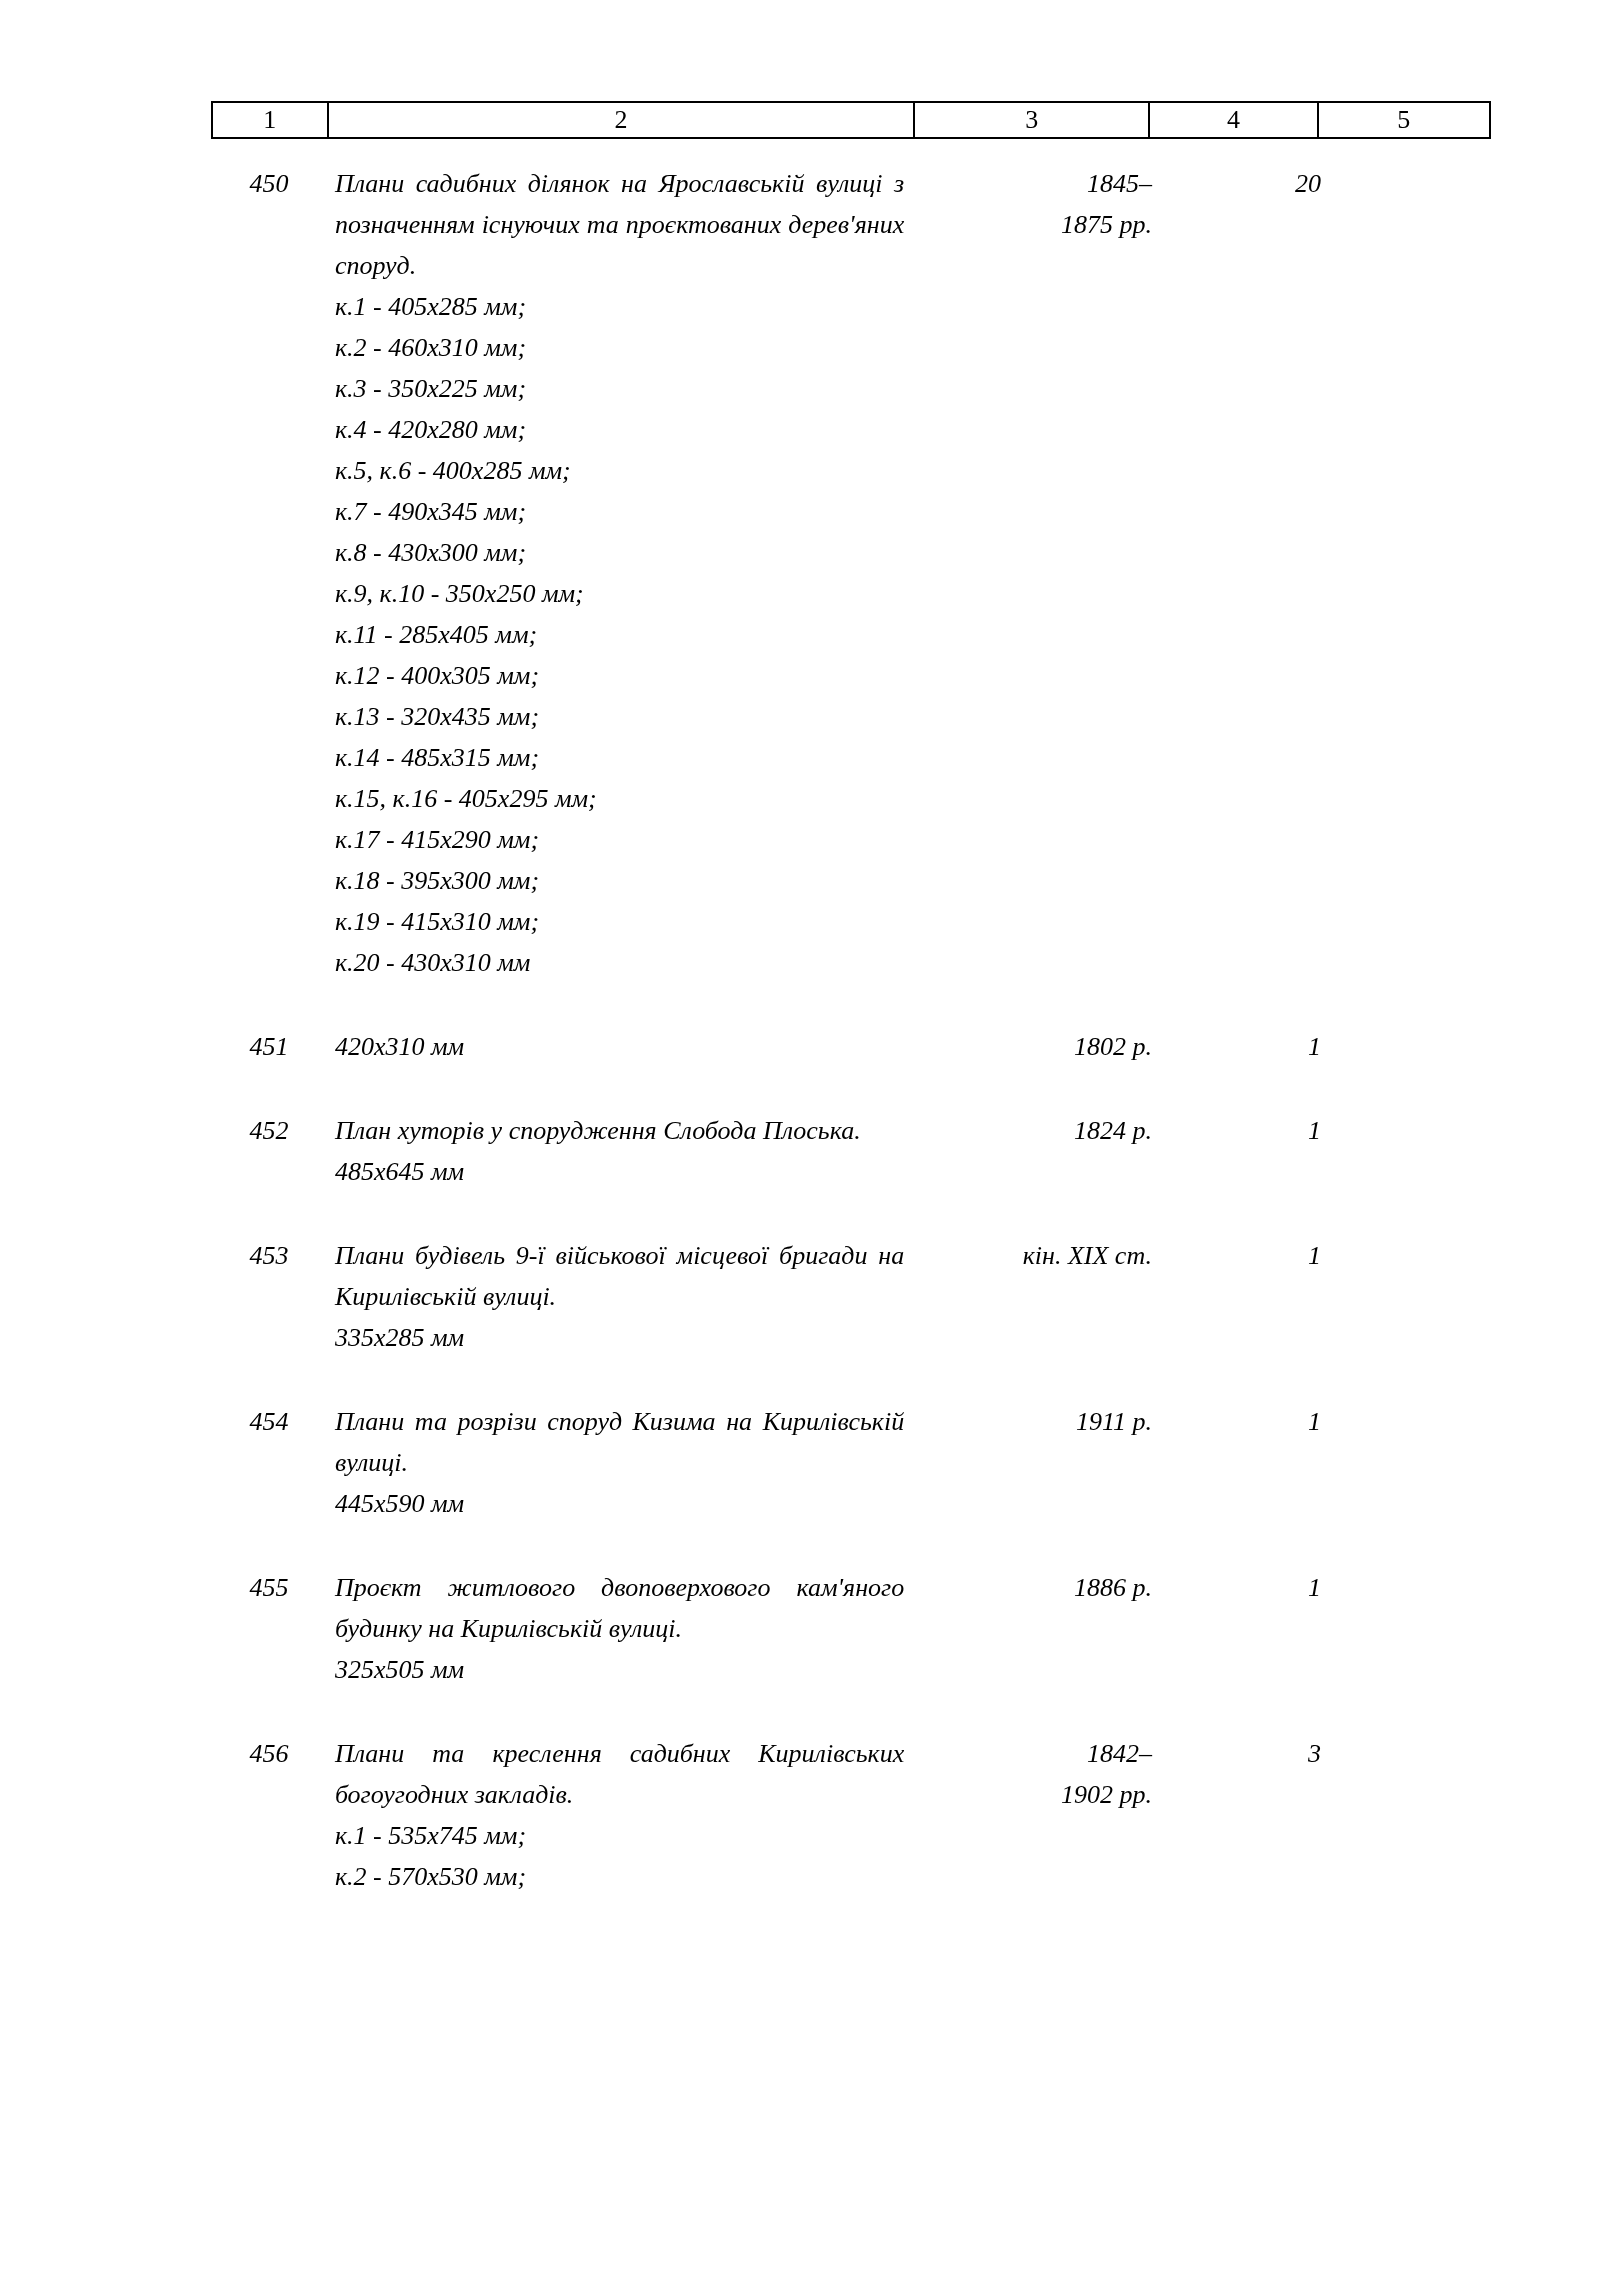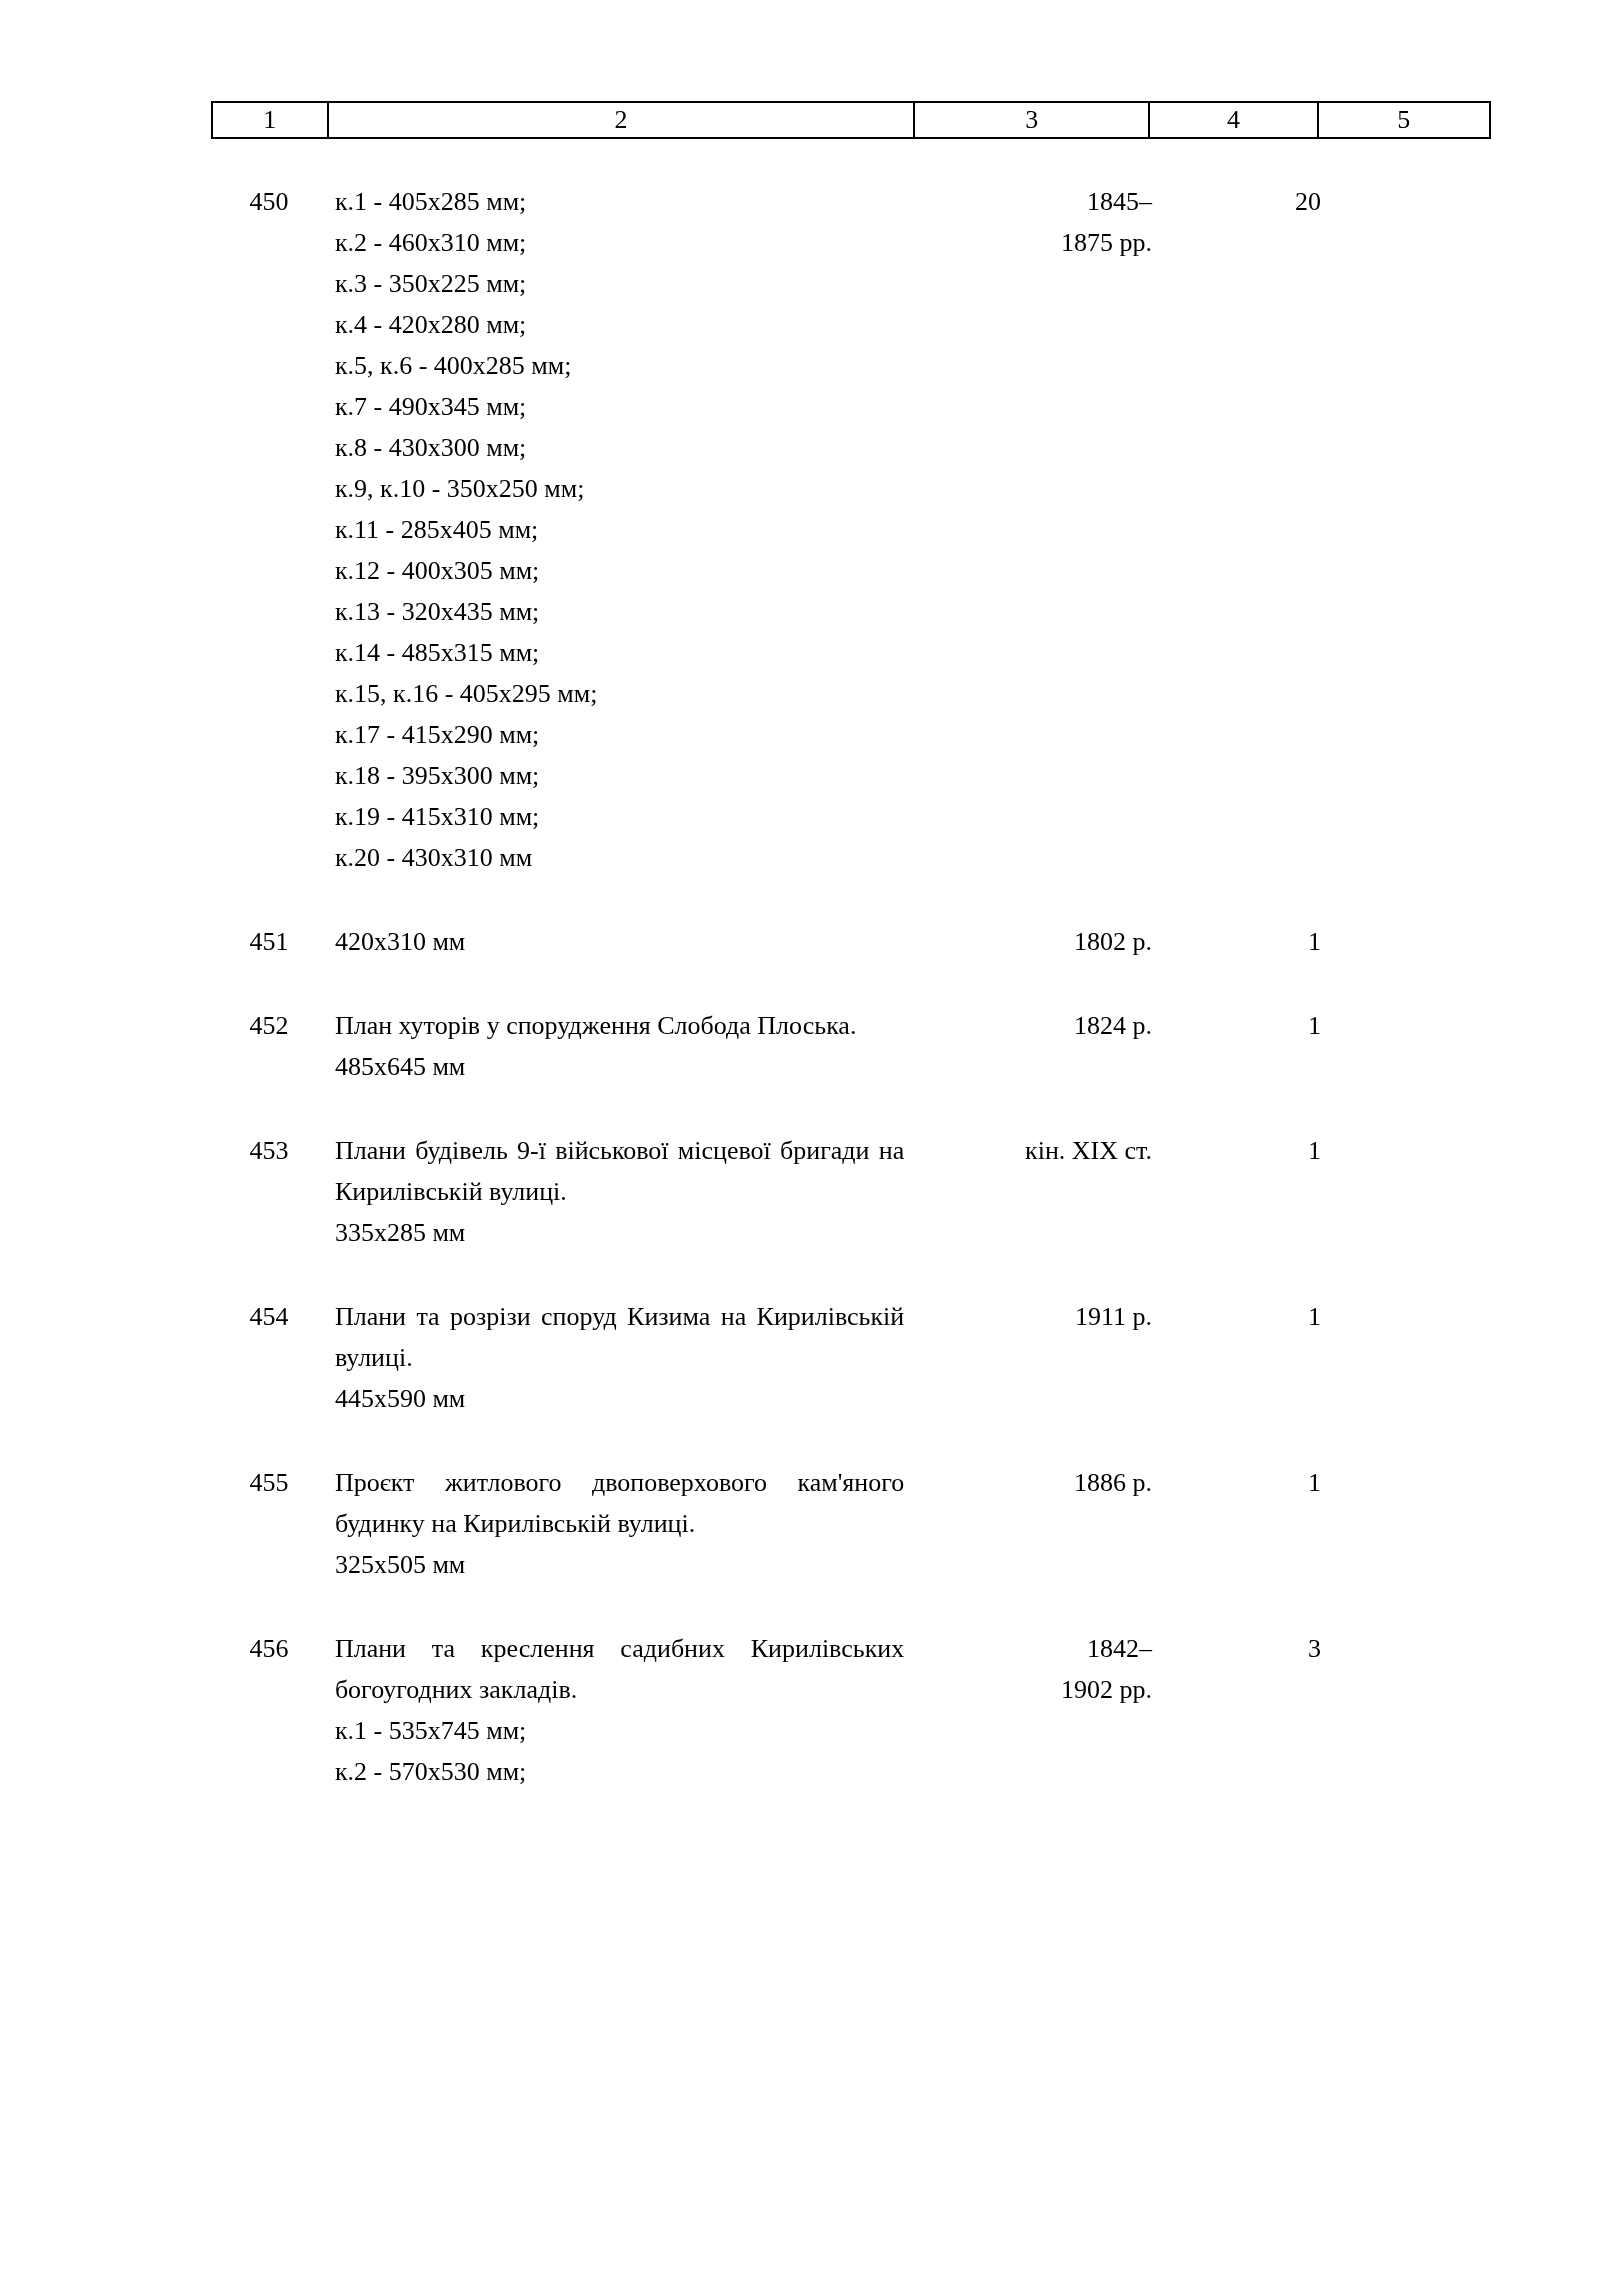--- a/index.html
+++ b/index.html
@@ -43,21 +43,22 @@
   }
   .header-cell:last-child { border-right: none; }
   .hc1 { width: 116px; }
   .hc2 { width: 589px; }
   .hc3 { width: 236px; }
   .hc4 { width: 169px; }
   .hc5 { width: 171px; }
 
   
   .entries {
-    margin-top: 42px;
+    margin-top: 24px;
+    font-style: italic;
   }
   .entry {
     display: flex;
     align-items: flex-start;
     margin-bottom: 43px;
     font-size: 26px;
     line-height: 41px;
   }
   .entry:last-child { margin-bottom: 0; }
   .col-num {
@@ -111,20 +112,21 @@
       <div class="header-cell hc3">3</div>
       <div class="header-cell hc4">4</div>
       <div class="header-cell hc5">5</div>
     </div>
 
     <div class="entries">
 
       <div class="entry">
         <div class="col-num">450</div>
         <div class="col-desc">
+          <div class="desc-main">Плани садибних ділянок на Ярославській вулиці з позначенням існуючих та проєктованих дерев'яних споруд.</div>
           <div class="desc-sizes">к.1 - 405х285 мм;
 к.2 - 460х310 мм;
 к.3 - 350х225 мм;
 к.4 - 420х280 мм;
 к.5, к.6 - 400х285 мм;
 к.7 - 490х345 мм;
 к.8 - 430х300 мм;
 к.9, к.10 - 350х250 мм;
 к.11 - 285х405 мм;
 к.12 - 400х305 мм;

